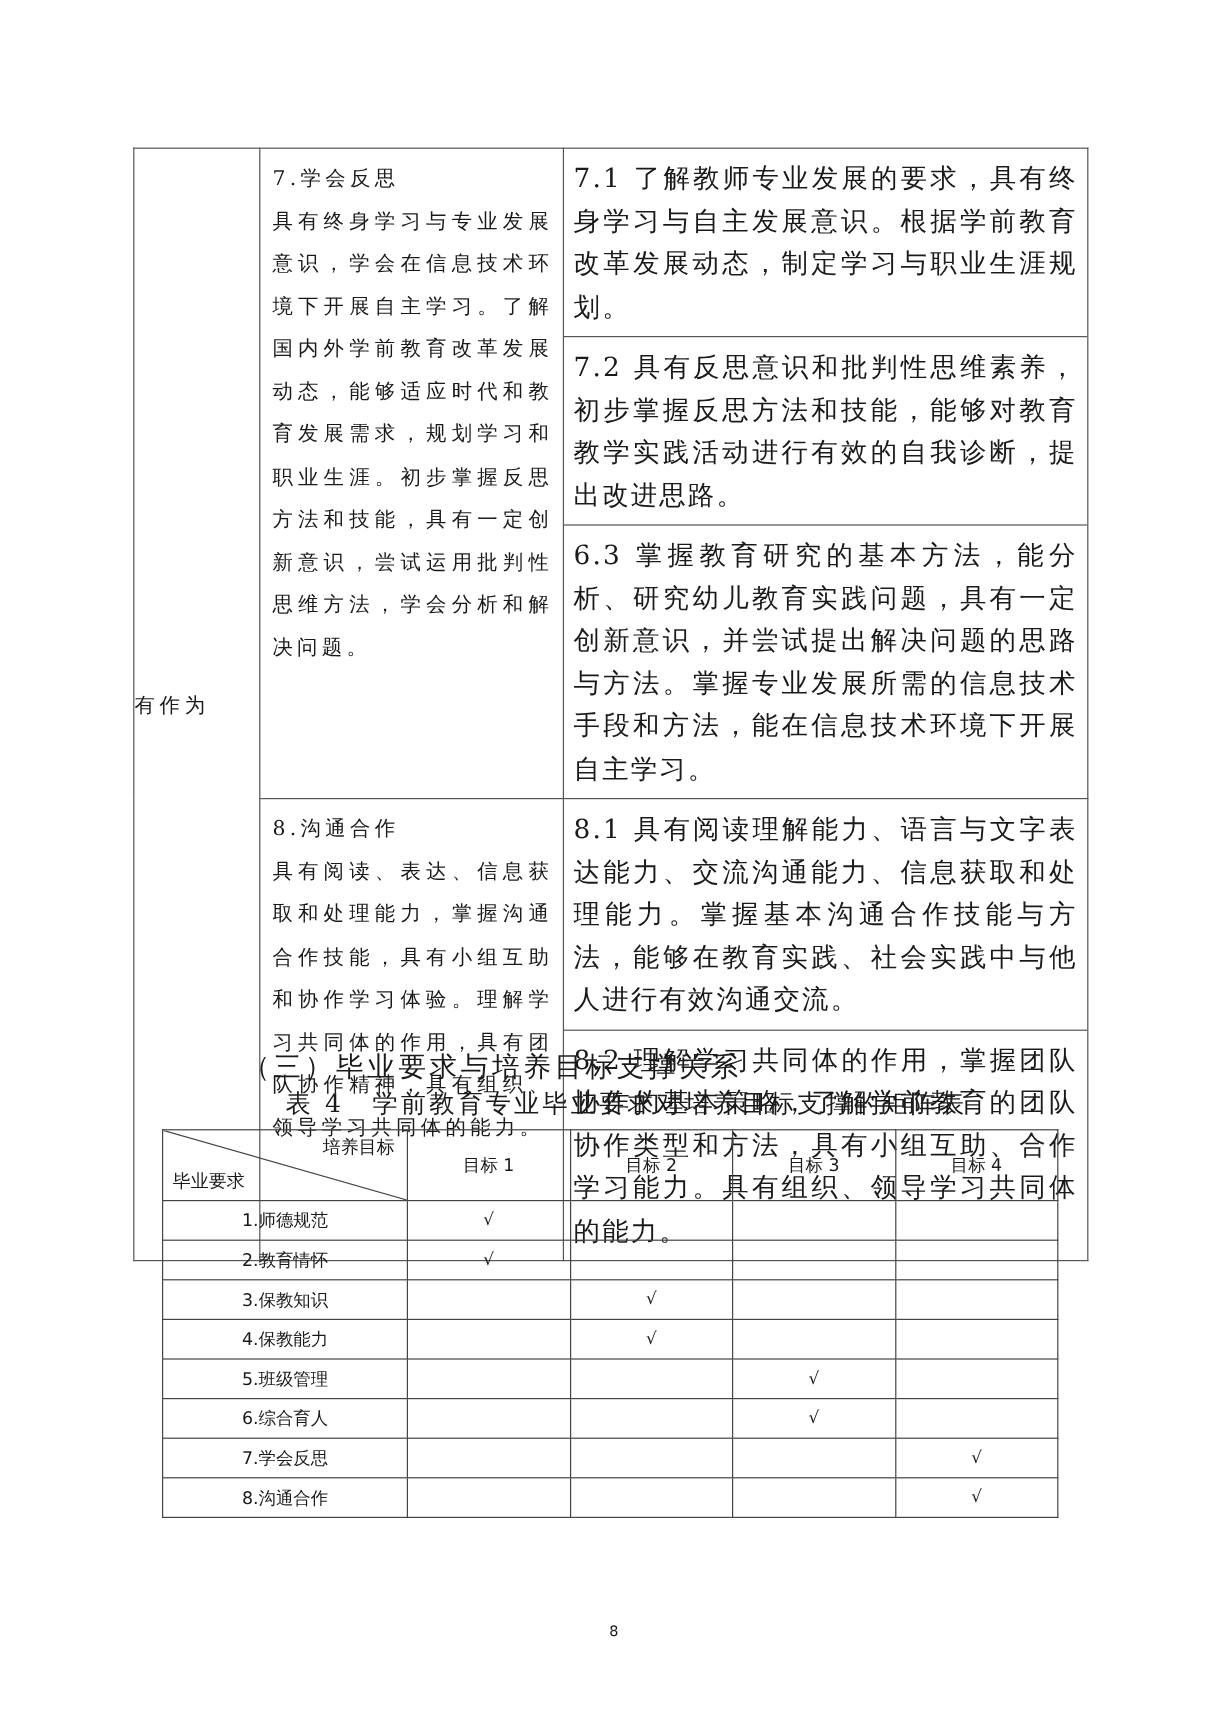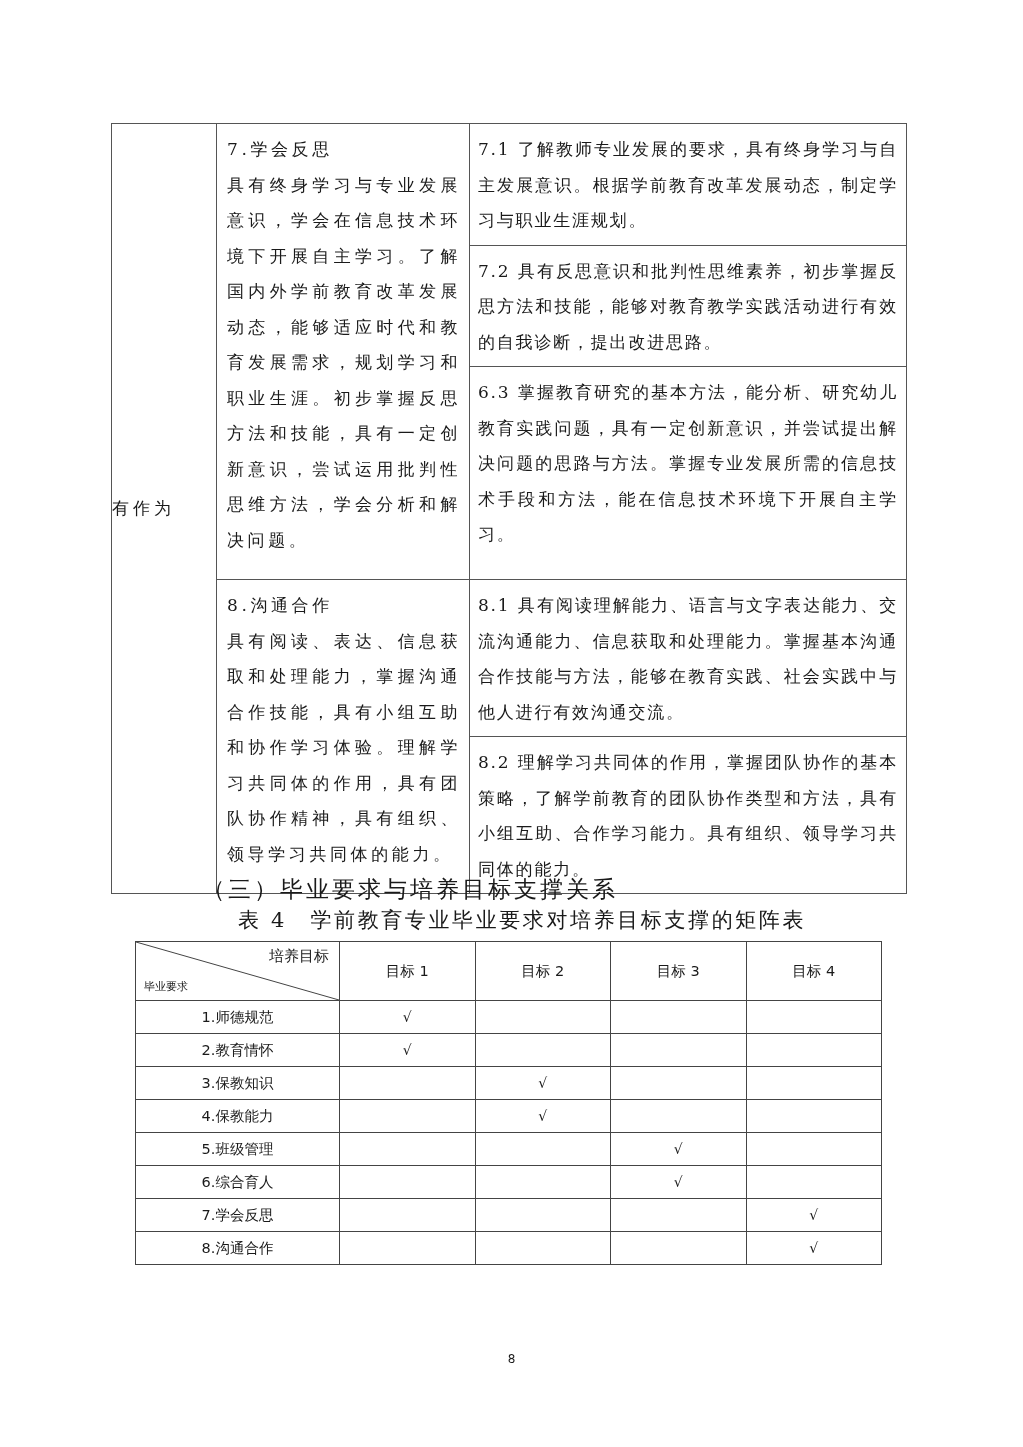--- a/index.html
+++ b/index.html
@@ -5,38 +5,38 @@
   html, body { margin: 0; padding: 0; background: #ffffff; }
   body { width: 1023px; height: 1447px; position: relative; font-family: "DejaVu Serif", "Liberation Serif", serif; color: #1a1a1a; overflow: hidden; }
 
   
   .t1 { position: absolute; left: 111px; top: 123px; width: 795px; border-collapse: collapse; table-layout: fixed; }
   .t1 td { border: 1.3px solid #555; vertical-align: top; padding: 0; }
   .t1 .c-dim { width: 104px; vertical-align: middle; font-size: 17px; letter-spacing: 4px; }
   .t1 .c-req { width: 252px; }
   .t1 .c-ind { width: 436px; }
   .req-text { padding: 8px 8px 6px 10px; font-size: 17px; line-height: 35.5px; letter-spacing: 3.6px; text-align: justify; }
-  .ind-text { padding: 8px 8px 6px 8px; font-size: 17px; line-height: 35.5px; letter-spacing: 1.8px; text-align: justify; }
+  .ind-text { padding: 8px 8px 6px 8px; font-size: 22px; line-height: 35.5px; letter-spacing: 1.8px; text-align: justify; }
   .ind-sub { border-bottom: 1.3px solid #555; }
   .ind-sub:last-child { border-bottom: none; }
   .ind-sub.tall { min-height: 198px; }
 
   
   .section-heading { position: absolute; left: 186px; top: 858px; font-size: 23px; letter-spacing: 3px; font-weight: normal; margin: 16px; }
   .table-caption { position: absolute; left: 222px; top: 890px; font-size: 21px; letter-spacing: 2.6px; margin: 16px; }
 
   
   .t2 { position: absolute; left: 135px; top: 941px; width: 747px; border-collapse: collapse; table-layout: fixed; font-family: "DejaVu Sans", "Liberation Sans", sans-serif; }
   .t2 td, .t2 th { border: 1.3px solid #444; text-align: center; vertical-align: middle; font-size: 14.5px; font-weight: normal; height: 32px; padding: 0; }
   .t2 th { height: 58px; }
   .t2 .col-req { width: 203px; text-align: right; }
   .diag-cell { position: relative; }
   .diag-cell svg { position: absolute; left: 0; top: 0; width: 100%; height: 100%; }
   .diag-top { position: absolute; right: 10px; top: 5px; font-size: 15px; }
-  .diag-bottom { position: absolute; left: 8px; bottom: 6px; font-size: 11px; }
+  .diag-bottom { position: absolute; left: 8px; bottom: 6px; font-size: 15px; }
   .check { font-family: "DejaVu Sans", sans-serif; font-size: 14px; }
 
   .page-number { position: absolute; left: 0; width: 1023px; top: 1352px; text-align: center; font-family: "DejaVu Sans", "Liberation Sans", sans-serif; font-size: 12px; }
 </style>
 </head>
 <body>
 
 <table class="t1">
   <tbody>
       <tr>

